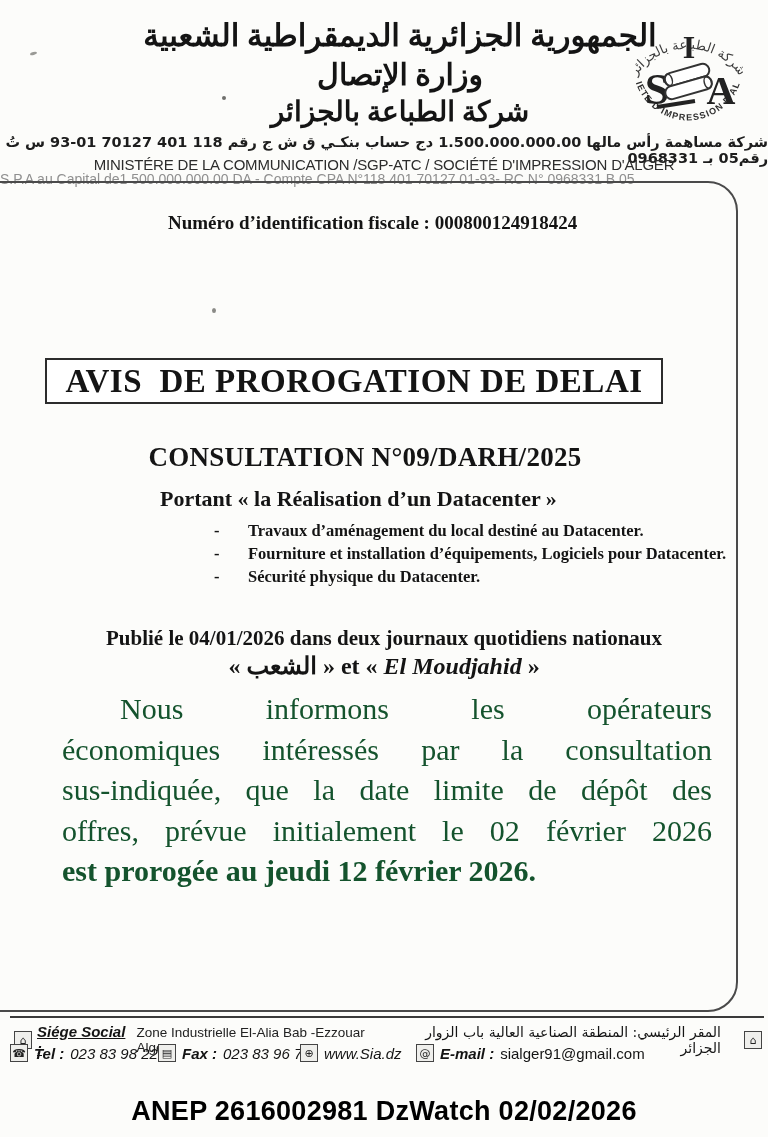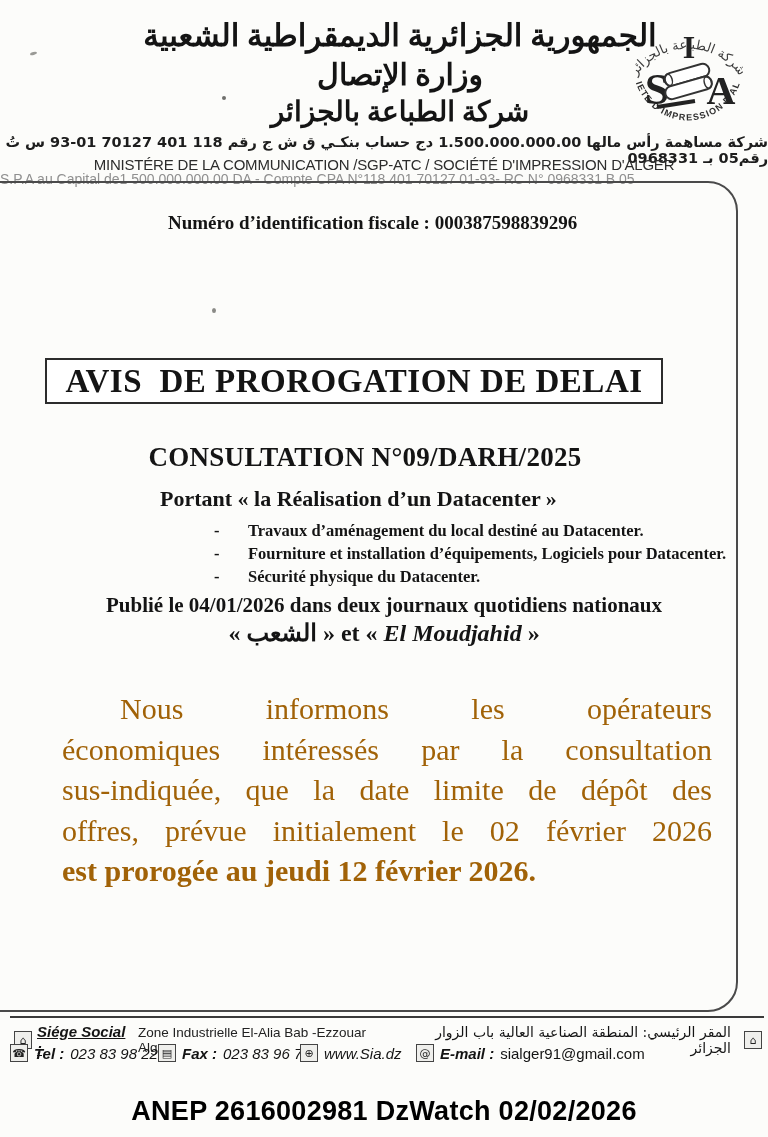--- a/index.html
+++ b/index.html
@@ -27,34 +27,34 @@
   .nif{position:absolute;left:168px;top:212px;font-size:19px;font-weight:bold;}
   .title-box{position:absolute;left:45px;top:358px;width:618px;height:46px;box-sizing:border-box;
     border:2px solid #2c2c2c;background:#fff;text-align:center;
     font-size:33px;font-weight:bold;line-height:42px;letter-spacing:0.5px;white-space:pre;}
   .consultation{position:absolute;left:0;top:442px;width:730px;text-align:center;
     font-size:27px;font-weight:bold;letter-spacing:0.3px;}
   .subject{position:absolute;left:160px;top:486px;font-size:22px;font-weight:bold;}
   .bullets{position:absolute;left:214px;top:519px;width:520px;}
   .bullet-row{display:flex;font-size:16.5px;font-weight:bold;line-height:23px;}
   .bullet-dash{width:34px;flex:0 0 34px;}
-  .published{position:absolute;left:0;top:591px;width:768px;text-align:center;}
+  .published{position:absolute;left:0;top:624px;width:768px;text-align:center;}
   .pub1{font-size:21px;font-weight:bold;line-height:29px;}
   .pub2{font-size:24px;font-weight:bold;line-height:27px;}
   .pub2 .it{font-style:italic;}
-  .body-par{position:absolute;left:62px;top:689px;width:650px;font-size:30px;color:#a16207;}
+  .body-par{position:absolute;left:62px;top:689px;width:650px;font-size:30px;color:#14532d;}
   .jline{text-align:justify;text-align-last:justify;line-height:40.5px;height:40.5px;overflow:hidden;}
   .jline.first{padding-left:58px;}
   .lastline{font-weight:bold;line-height:40.5px;}
   
   .f-rule{position:absolute;left:10px;top:1016px;width:754px;height:2px;background:#3a3a3a;}
   .f-row1{position:absolute;left:14px;top:1023px;width:748px;display:flex;
     justify-content:space-between;align-items:center;font-family:"Liberation Sans",sans-serif;}
   .f-left{display:flex;align-items:center;gap:5px;}
-  .f-right{display:flex;align-items:center;gap:13px;}
+  .f-right{display:flex;align-items:center;gap:23px;}
   .siege-label{font-weight:bold;font-style:italic;text-decoration:underline;font-size:15px;}
   .siege-value{font-size:13.5px;color:#222;}
   .siege-ar{font-size:14px;font-family:"DejaVu Sans",sans-serif;}
   .f-row2{position:absolute;left:0;top:1044px;width:768px;height:20px;
     font-family:"Liberation Sans",sans-serif;font-size:15px;}
   .fgrp{position:absolute;display:flex;align-items:center;gap:6px;white-space:nowrap;}
   .flabel{font-weight:bold;font-style:italic;}
   .fvalue{font-style:italic;}
   .fvalue.rm{font-style:normal;}
   .ficon{width:16px;height:16px;border:1px solid #444;background:#efefec;color:#222;
@@ -103,21 +103,21 @@
       <path d="M44,99 L82,93" stroke="#222" stroke-width="4"></path>
     </svg>
   </div>
 
   <div class="company-info" dir="rtl">شركة مساهمة رأس مالها 1.500.000.000.00 دج حساب بنكـي ق ش ج رقم 118 401 70127 01-93 س تُ رقم05 بـ 0968331</div>
   <div class="ministry">MINISTÉRE DE LA COMMUNICATION /SGP-ATC / SOCIÉTÉ D'IMPRESSION D'ALGER</div>
   <div class="capital">S.P.A au Capital de1 500.000.000.00 DA - Compte CPA N°118 401 70127 01-93- RC N° 0968331 B 05</div>
 
   <div class="frame"></div>
 
-  <div class="nif">Numéro d’identification fiscale : 000387598839296</div>
+  <div class="nif">Numéro d’identification fiscale : 000800124918424</div>
 
   <div class="title-box">AVIS  DE PROROGATION DE DELAI</div>
 
   <div class="consultation">CONSULTATION N°09/DARH/2025</div>
 
   <div class="subject">Portant « la Réalisation d’un Datacenter »</div>
 
   <div class="bullets">
     <div class="bullet-row">
       <span class="bullet-dash">-</span>

